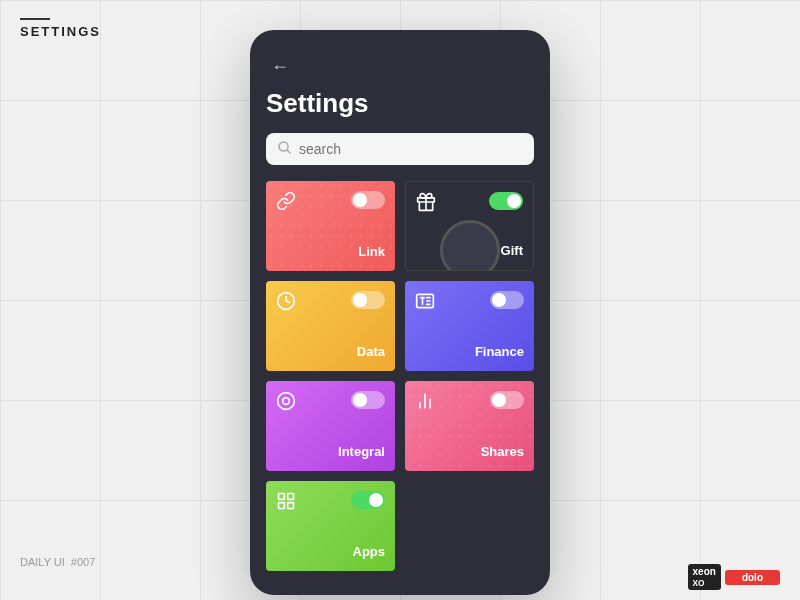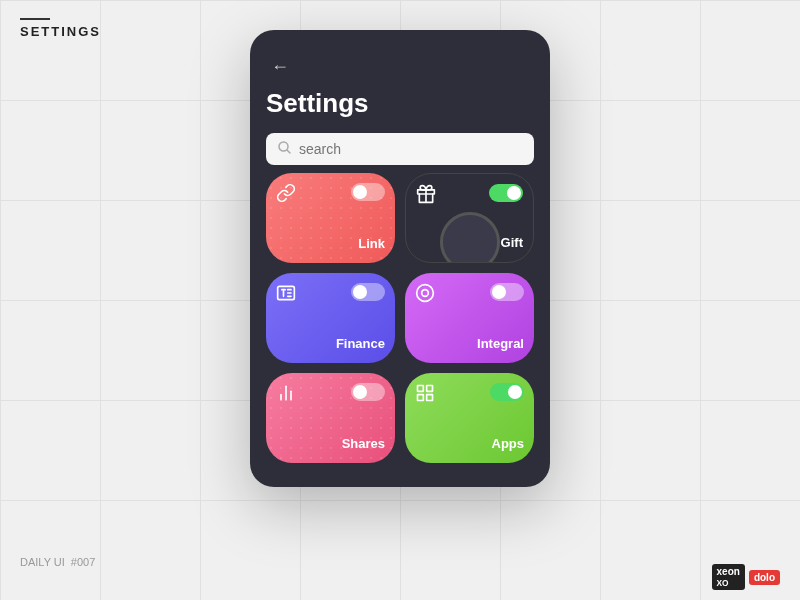--- a/index.html
+++ b/index.html
@@ -77,21 +77,21 @@
       font-weight: 700;
       padding: 2px 5px;
       border-radius: 3px;
     }
 
     .brand-badge2 {
       background: #e53935;
       color: #fff;
       font-size: 10px;
       font-weight: 700;
-      padding: 2px 5px;
+      padding: 2px 17px;
       border-radius: 3px;
     }
 
     
     .phone-card {
       position: absolute;
       top: 30px;
       left: 50%;
       transform: translateX(-50%);
       width: 300px;
@@ -124,21 +124,21 @@
       margin-bottom: 14px;
     }
 
     
     .search-bar {
       background: #f5f5f5;
       border-radius: 8px;
       display: flex;
       align-items: center;
       padding: 8px 12px;
-      margin-bottom: 8px;
+      margin-bottom: 16px;
     }
 
     .search-icon-svg {
       color: #aaa;
       font-size: 13px;
       margin-right: 8px;
     }
 
     .search-input {
       border: none;
@@ -150,21 +150,21 @@
     }
 
     
     .tiles-grid {
       display: grid;
       grid-template-columns: 1fr 1fr;
       gap: 10px;
     }
 
     .tile {
-      border-radius: 26px;
+      border-radius: 4px;
       padding: 10px 10px 12px;
       position: relative;
       height: 90px;
       display: flex;
       flex-direction: column;
       justify-content: space-between;
       overflow: hidden;
       cursor: pointer;
     }
 
@@ -348,20 +348,35 @@
           </svg>
         </span>
         <div class="toggle on">
           <div class="toggle-knob"></div>
         </div>
       </div>
       <div class="gift-circle"></div>
       <span class="tile-label">Gift</span>
     </div>
 
+    <div class="tile tile-data">
+      <div class="tile-top">
+        <span class="tile-icon">
+          <svg width="20" height="20" viewBox="0 0 24 24" fill="white">
+            <circle cx="12" cy="12" r="10" fill="none" stroke="white" stroke-width="2"></circle>
+            <line x1="12" y1="12" x2="12" y2="6" stroke="white" stroke-width="2"></line>
+            <line x1="12" y1="12" x2="17" y2="14" stroke="white" stroke-width="2"></line>
+          </svg>
+        </span>
+        <div class="toggle off">
+          <div class="toggle-knob"></div>
+        </div>
+      </div>
+      <span class="tile-label">Data</span>
+    </div>
 
 
     <div class="tile tile-finance">
       <div class="tile-top">
         <span class="tile-icon">
           <svg width="20" height="20" viewBox="0 0 24 24" fill="none" stroke="white" stroke-width="2" stroke-linecap="round" stroke-linejoin="round">
             <rect x="2" y="4" width="20" height="16" rx="2"></rect>
             <path d="M7 8h2m0 0v8m0-8h2"></path>
             <path d="M14 8h4m-4 4h4m-4 4h4"></path>
           </svg>

